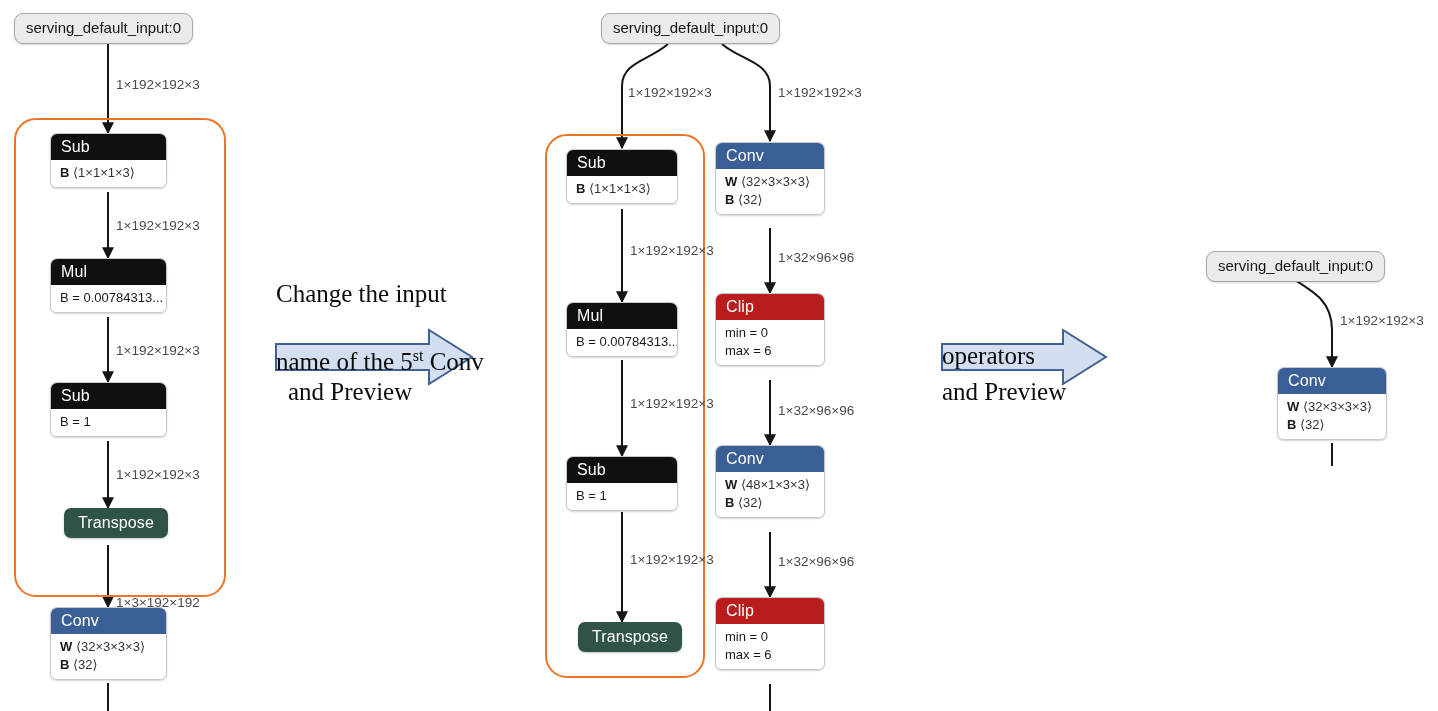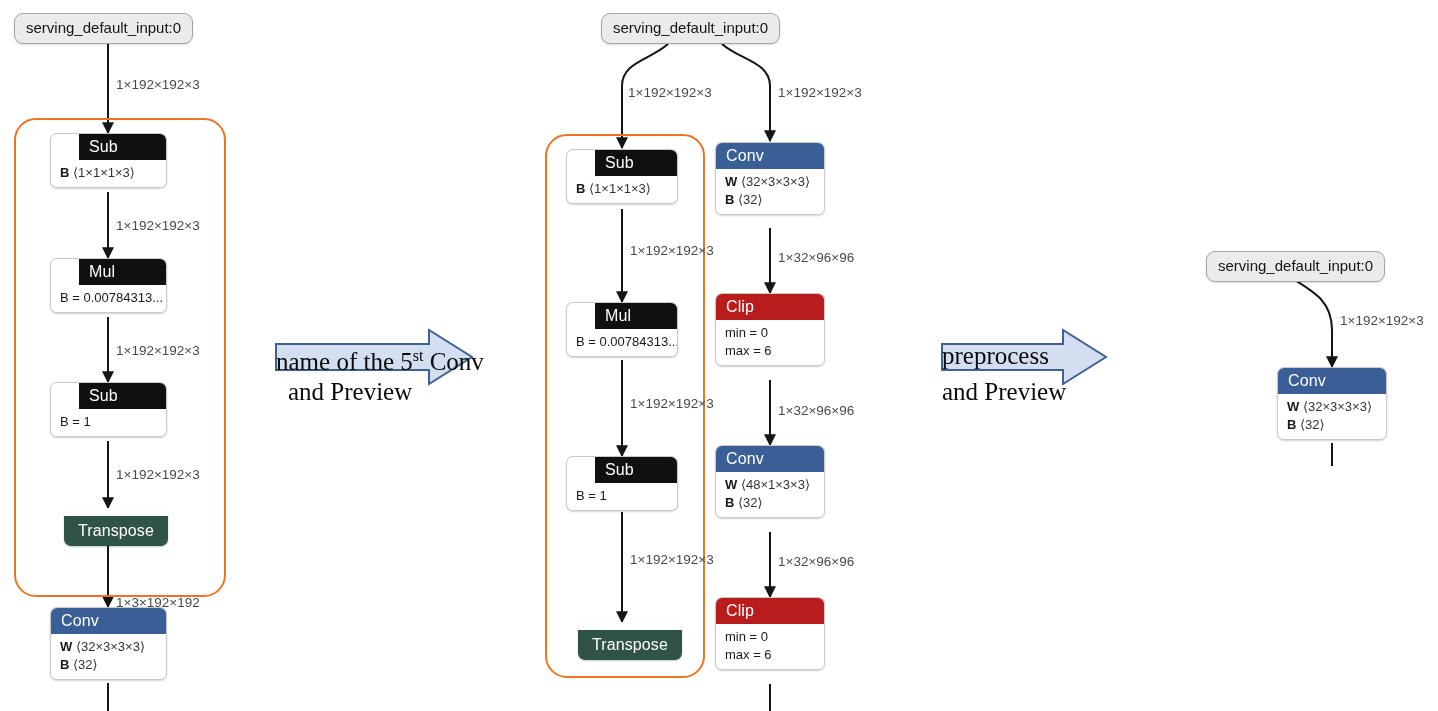--- a/index.html
+++ b/index.html
@@ -39,28 +39,28 @@
   .node .attr{
     font-size:13px;
     color:#1a1a1a;
     line-height:18px;
     white-space:nowrap;
   }
   .node .attr b{font-weight:bold;}
   .node .attr .ang{color:#333;}
 
   
-  .hdr-black{background:#101010;margin-left:28px;}
+  .hdr-black{background:#101010;}
   .hdr-blue{background:#3a5f96;}
   .hdr-red{background:#b91c1c;}
   .hdr-green{background:#2f5344;}
 
   
   .node.plain{border:none;box-shadow:0 1px 2px rgba(0,0,0,.22);}
-  .node.plain .hdr{padding:6px 14px 7px 14px;text-align:center;margin-top:8px;}
+  .node.plain .hdr{padding:6px 14px 7px 14px;text-align:center;}
 
   
   .pill{
     position:absolute;
     box-sizing:border-box;
     background:#ebebeb;
     border:1px solid #a6a6a6;
     border-radius:9px;
     font-size:15px;
     color:#151515;
@@ -206,21 +206,21 @@
         <span class="ang">⟨32×3×3×3⟩</span>
       </div>
       <div class="attr">
         <b>B</b>
         <span class="ang">⟨32⟩</span>
       </div>
     </div>
   </div>
 
   <div class="anno" style="left:276px;top:247px;width:250px;">
-    <br>
+    <span>Change the input</span><br>
     <span>name of the 5</span><sup>st</sup><span> Conv</span>
   </div>
   <div class="anno-sub" style="left:288px;top:378px;">and Preview</div>
 
   <div class="hl" style="left:545px;top:134px;width:160px;height:544px;"></div>
 
   <div class="pill" style="left:601px;top:13px;">serving_default_input:0</div>
 
   <div class="elabel" style="left:628px;top:85px;">1×192×192×3</div>
   <div class="elabel" style="left:778px;top:85px;">1×192×192×3</div>
@@ -304,21 +304,21 @@
   <div class="node" style="left:715px;top:597px;width:110px;">
     <div class="hdr hdr-red">Clip</div>
     <div class="body">
       <div class="attr">min = 0</div>
       <div class="attr">max = 6</div>
     </div>
   </div>
 
   <div class="anno" style="left:942px;top:247px;width:270px;">
     <br>
-    <span>preprocess</span>
+    <span>operators</span>
   </div>
   <div class="anno-sub" style="left:942px;top:378px;">and Preview</div>
 
   <div class="pill" style="left:1206px;top:251px;">serving_default_input:0</div>
 
   <div class="elabel" style="left:1340px;top:313px;">1×192×192×3</div>
 
   <div class="node" style="left:1277px;top:367px;width:110px;">
     <div class="hdr hdr-blue">Conv</div>
     <div class="body">

